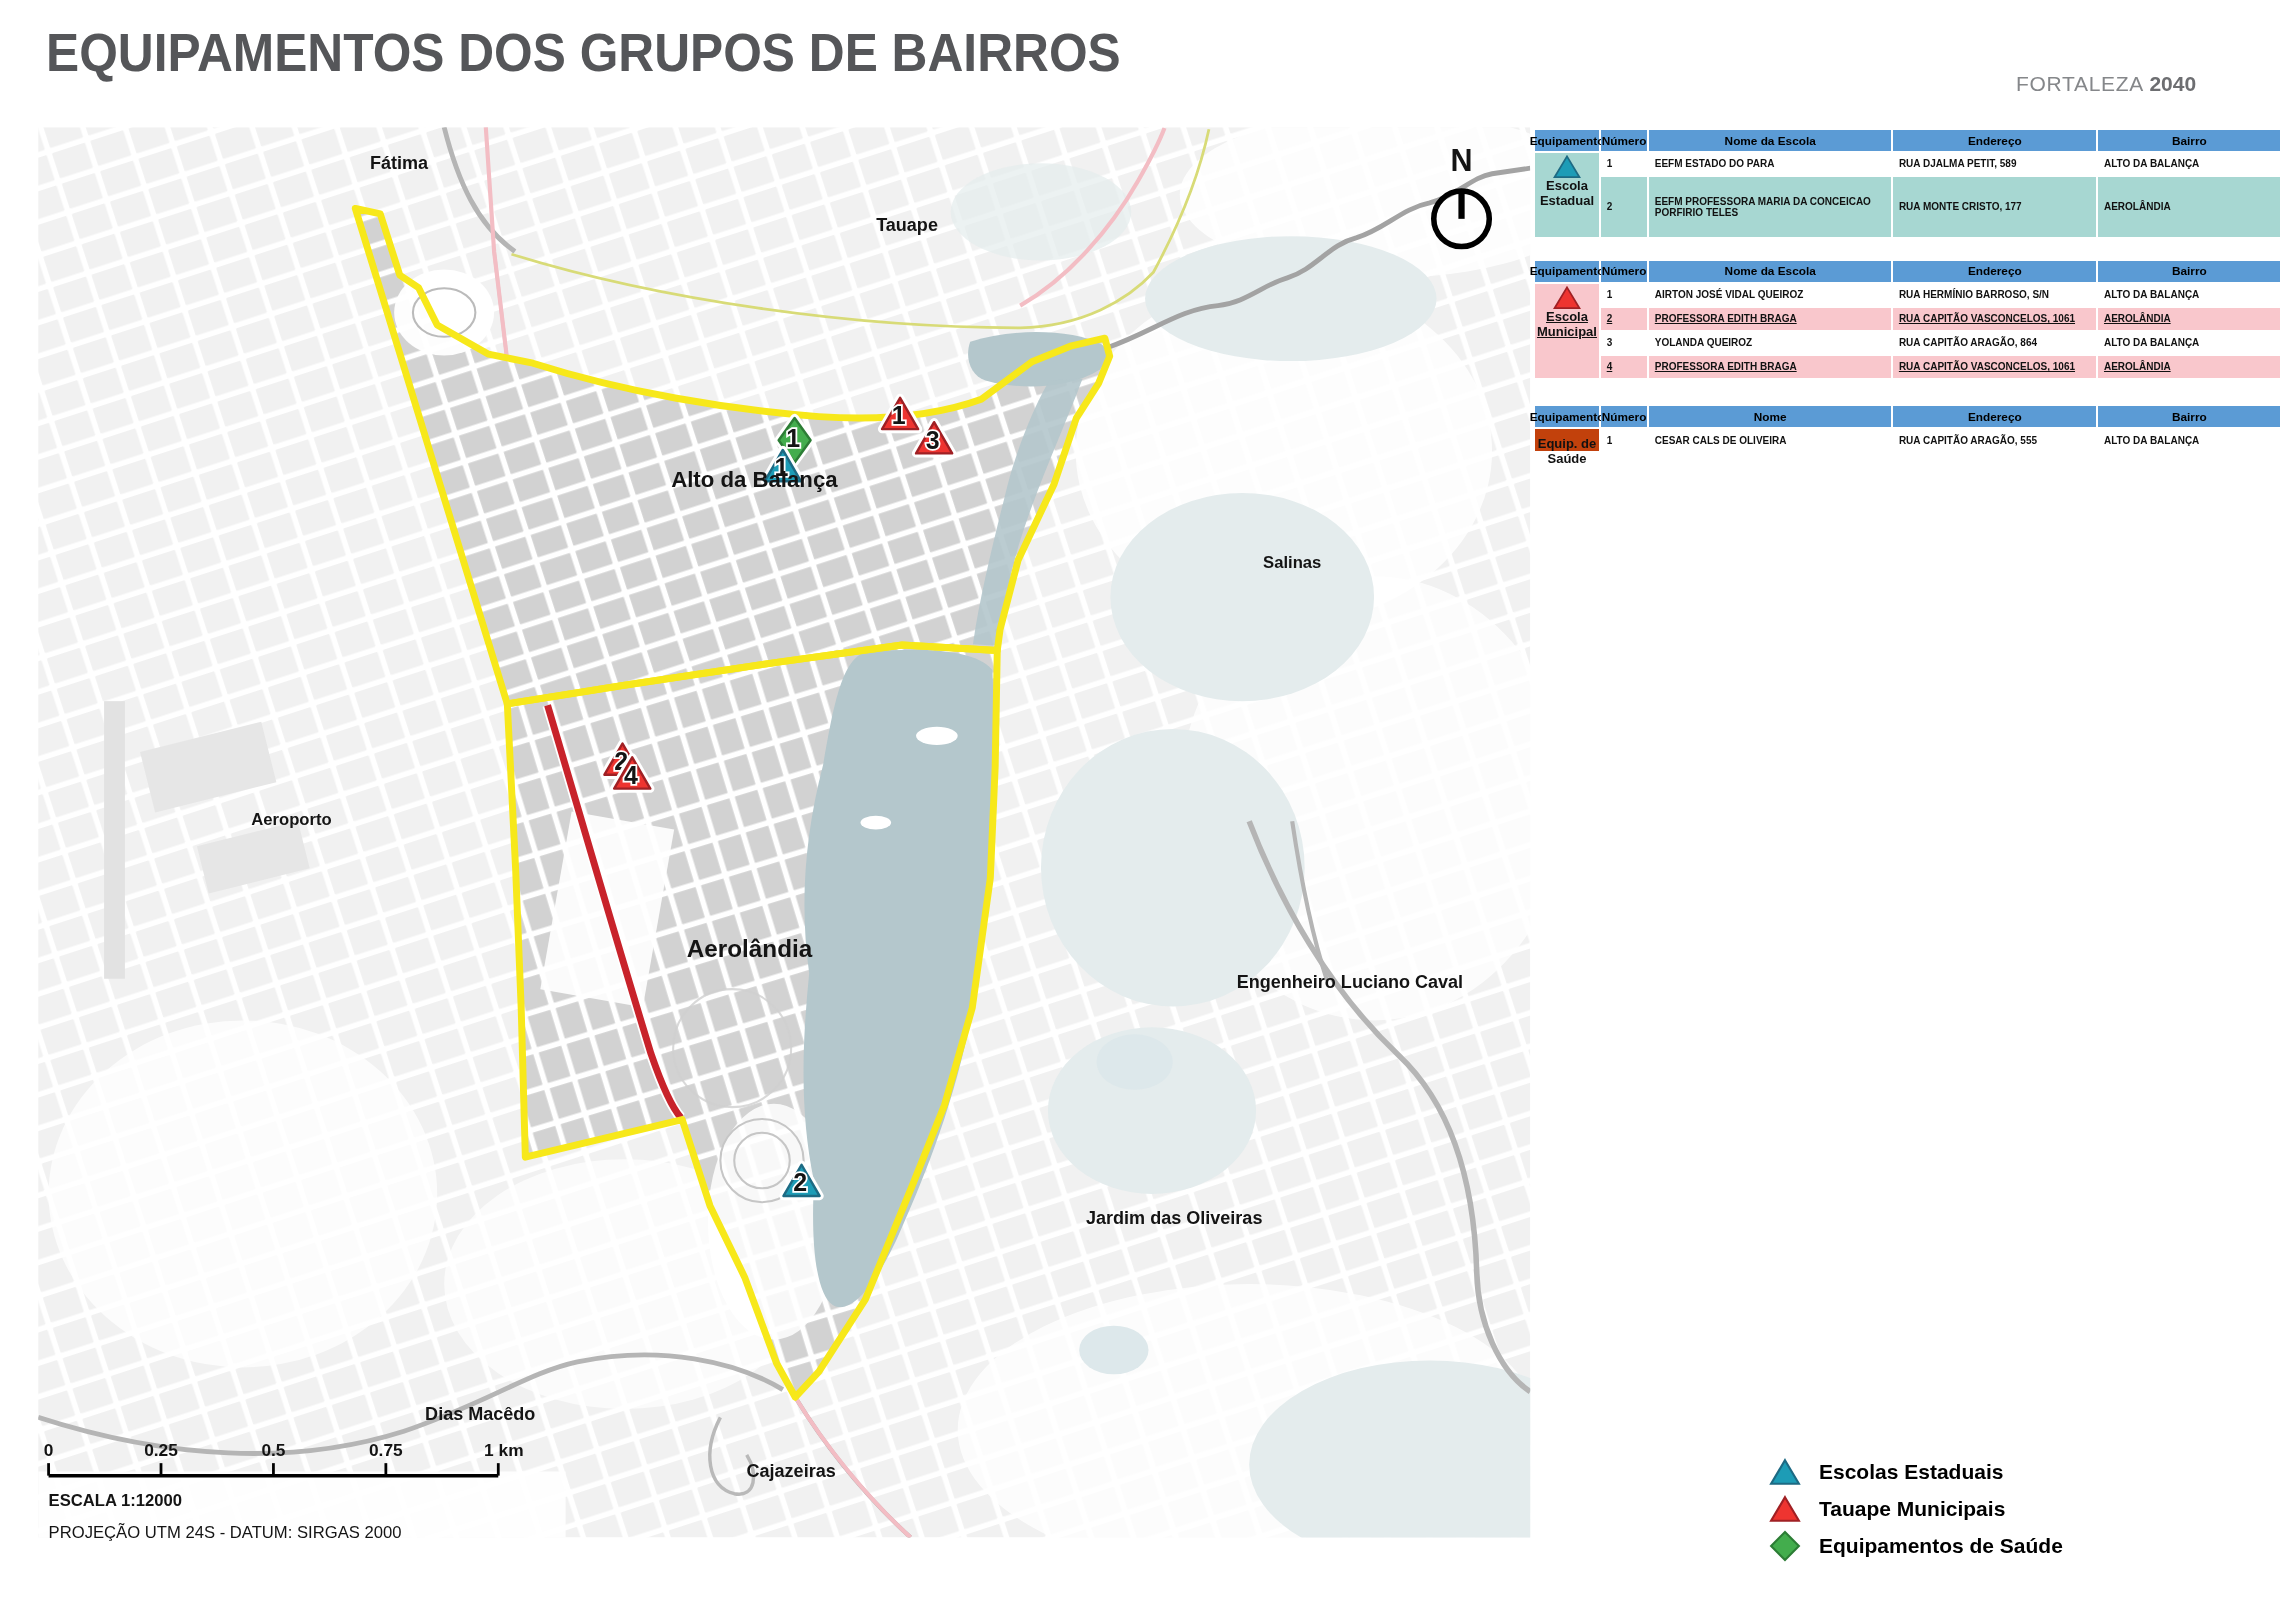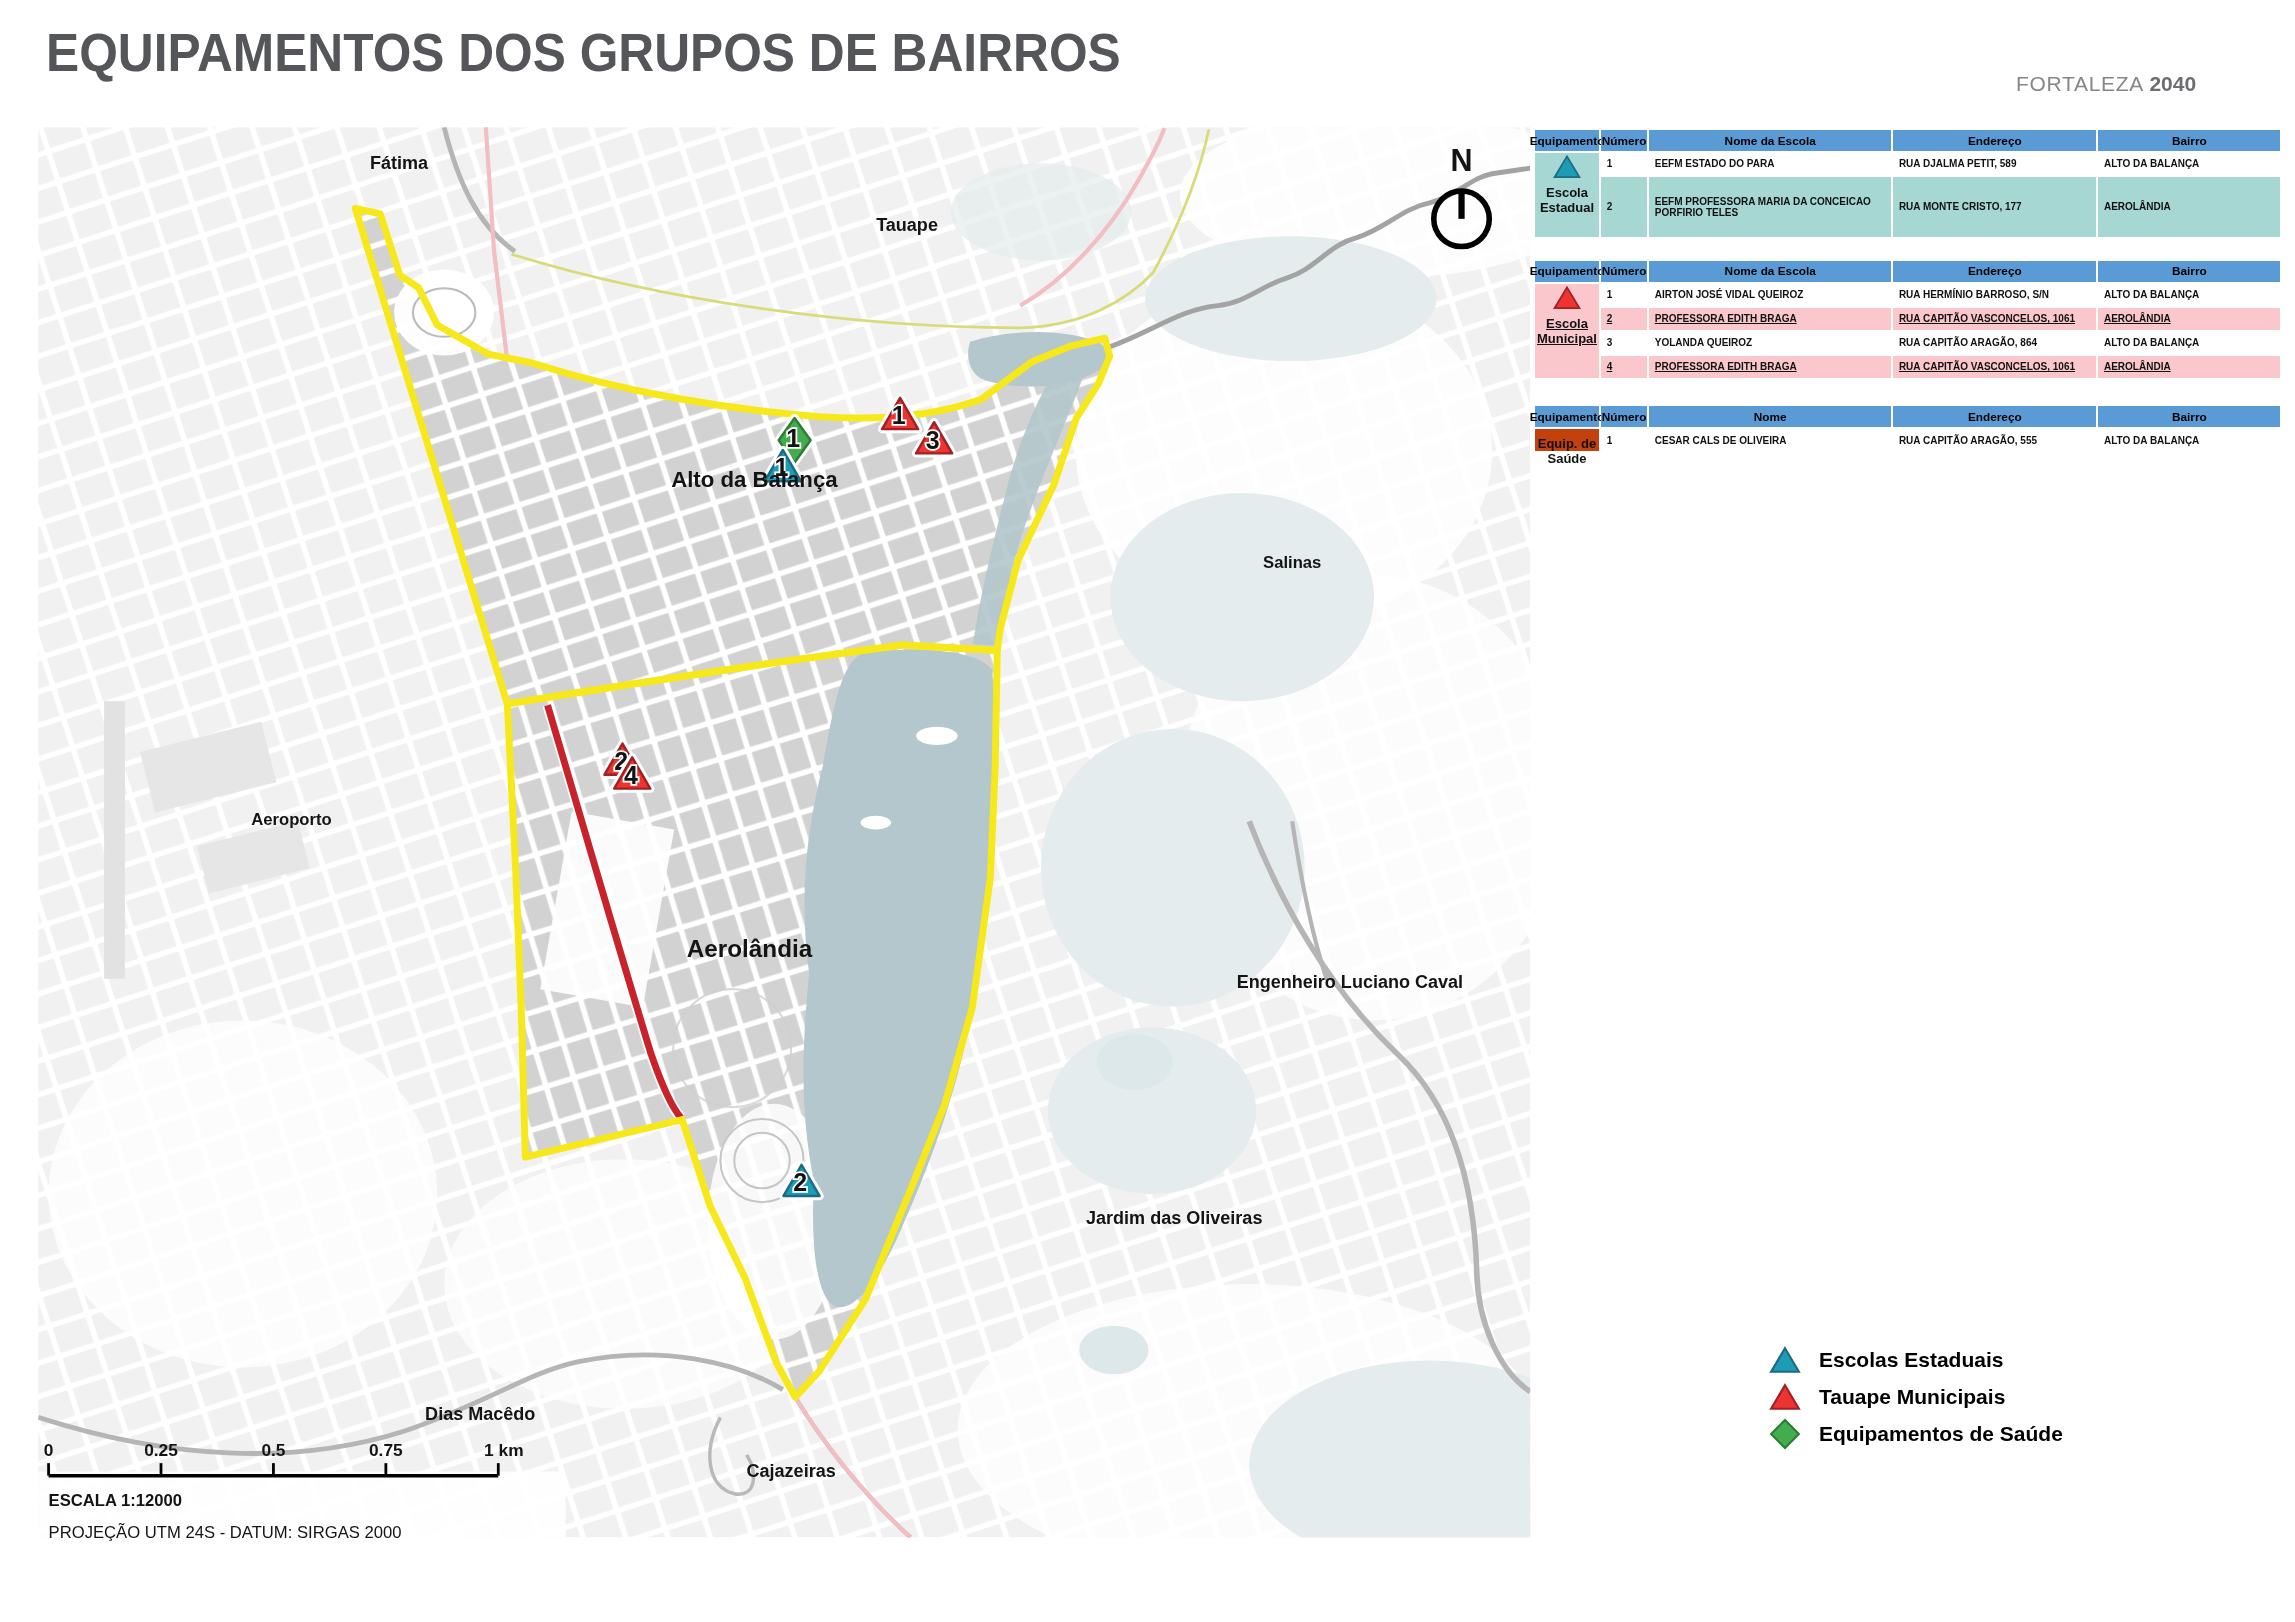--- a/index.html
+++ b/index.html
@@ -36,24 +36,24 @@
     font-size:10px;padding:1.4px 5.6px;line-height:1.15;
   }
   .teal{background:#a7d7d2;}
   .pink{background:#f9c7cc;text-decoration:underline;}
   .grn{background:#c2410c;}
   .grp{
     display:flex;flex-direction:column;align-items:center;padding-top:2.1px;
     font-weight:700;font-size:13px;text-align:center;line-height:1.15;
     overflow:visible;
   }
-  .grp .glabel{margin-top:7px;}
+  .grp .glabel{}
   .t3 .grp .glabel{margin-top:5.6px;}
   
-  .legend{position:absolute;left:1769px;top:1341px;z-index:3;}
+  .legend{position:absolute;left:1769px;top:1453px;z-index:3;}
   .legend .row{display:flex;align-items:center;gap:18px;height:37px;}
   .legend .lbl{font-size:21px;font-weight:700;color:#000;}
 </style>
 </head>
 <body>
 
 <div class="page-title">EQUIPAMENTOS DOS GRUPOS DE BAIRROS</div>
 <div class="logo">
   <span>FORTALEZA</span>
   <span class="yr">2040</span>

